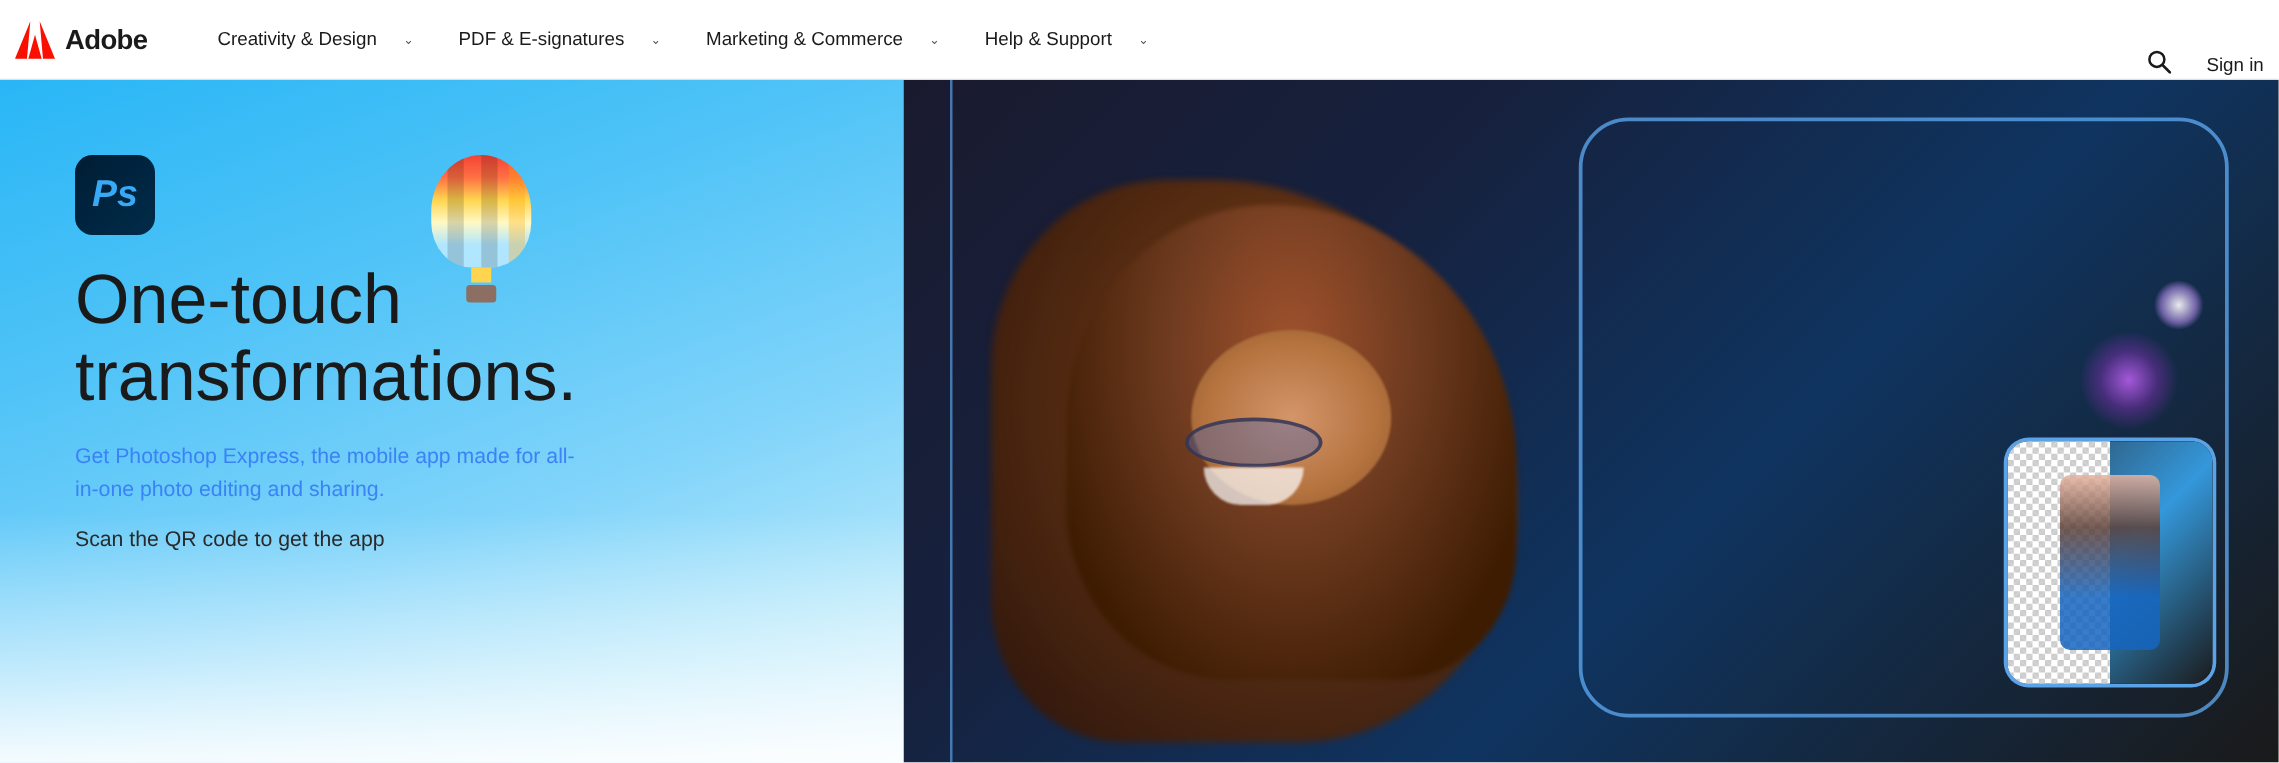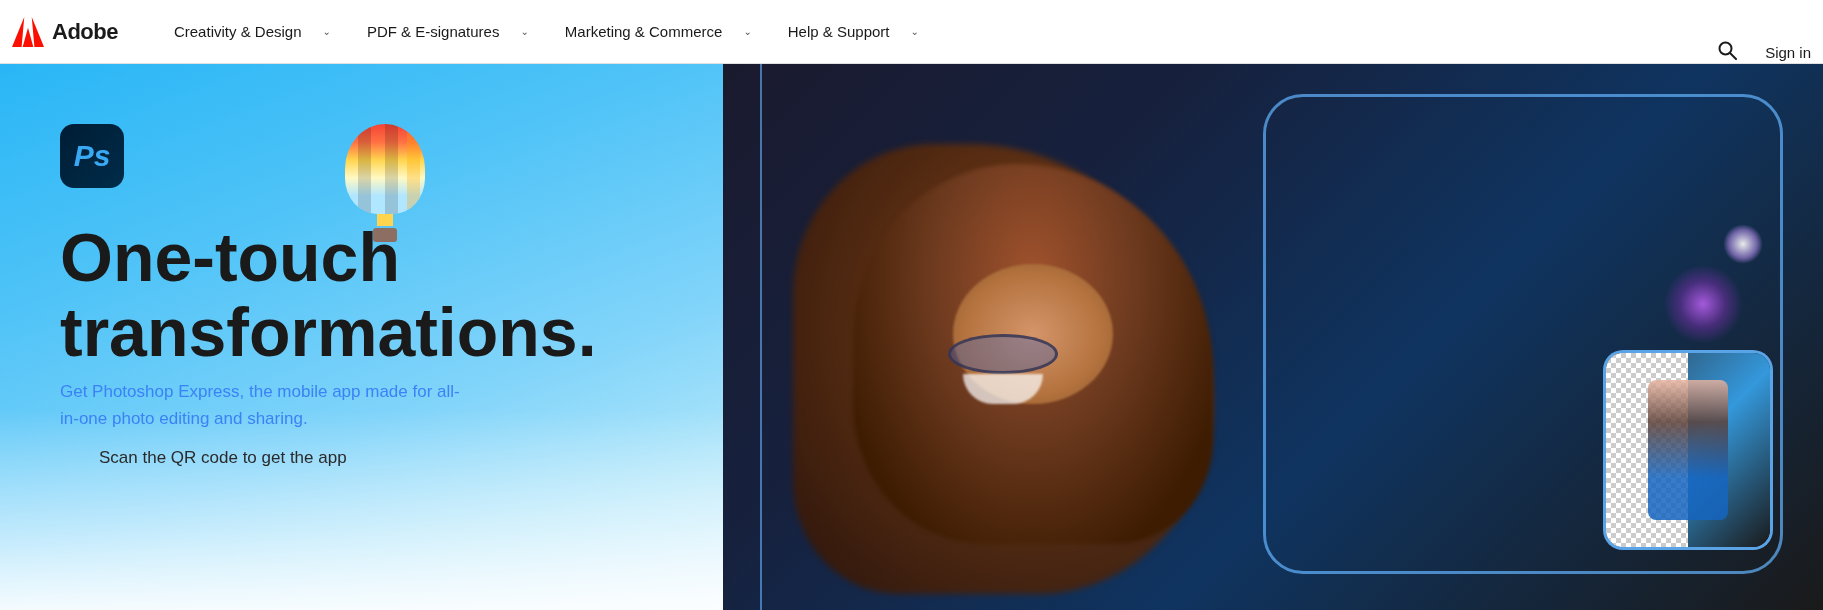--- a/index.html
+++ b/index.html
@@ -302,48 +302,47 @@
       max-width: 520px;
     }
     .ps-icon {
       width: 64px;
       height: 64px;
       background: linear-gradient(135deg, #001d34 0%, #002c4a 100%);
       border-radius: 14px;
       display: flex;
       align-items: center;
       justify-content: center;
-      margin-bottom: 32px;
+      margin-bottom: 20px;
     }
     .ps-letter {
       color: #39a8f5;
       font-size: 30px;
       font-weight: 900;
       font-style: italic;
       font-family: Arial, sans-serif;
     }
     .hero-title {
-      font-size: 68px;
-      font-weight: 700;
+      font-size: 56px;
+      font-weight: 400;
       color: #1a1a1a;
       line-height: 1.1;
-      margin-bottom: 8px;
+      margin-bottom: 20px;
     }
     .hero-subtitle {
       font-size: 17px;
       color: #3b82f6;
       line-height: 1.6;
       margin-bottom: 16px;
       max-width: 400px;
     }
     .hero-cta-text {
       font-size: 17px;
       color: #2a2a2a;
       font-weight: 500;
-      margin-left: 39px;
     }
 
     
     .divider-line {
       position: absolute;
       top: 0;
       left: 760px;
       width: 2px;
       height: 546px;
       background: rgba(100, 180, 255, 0.6);

